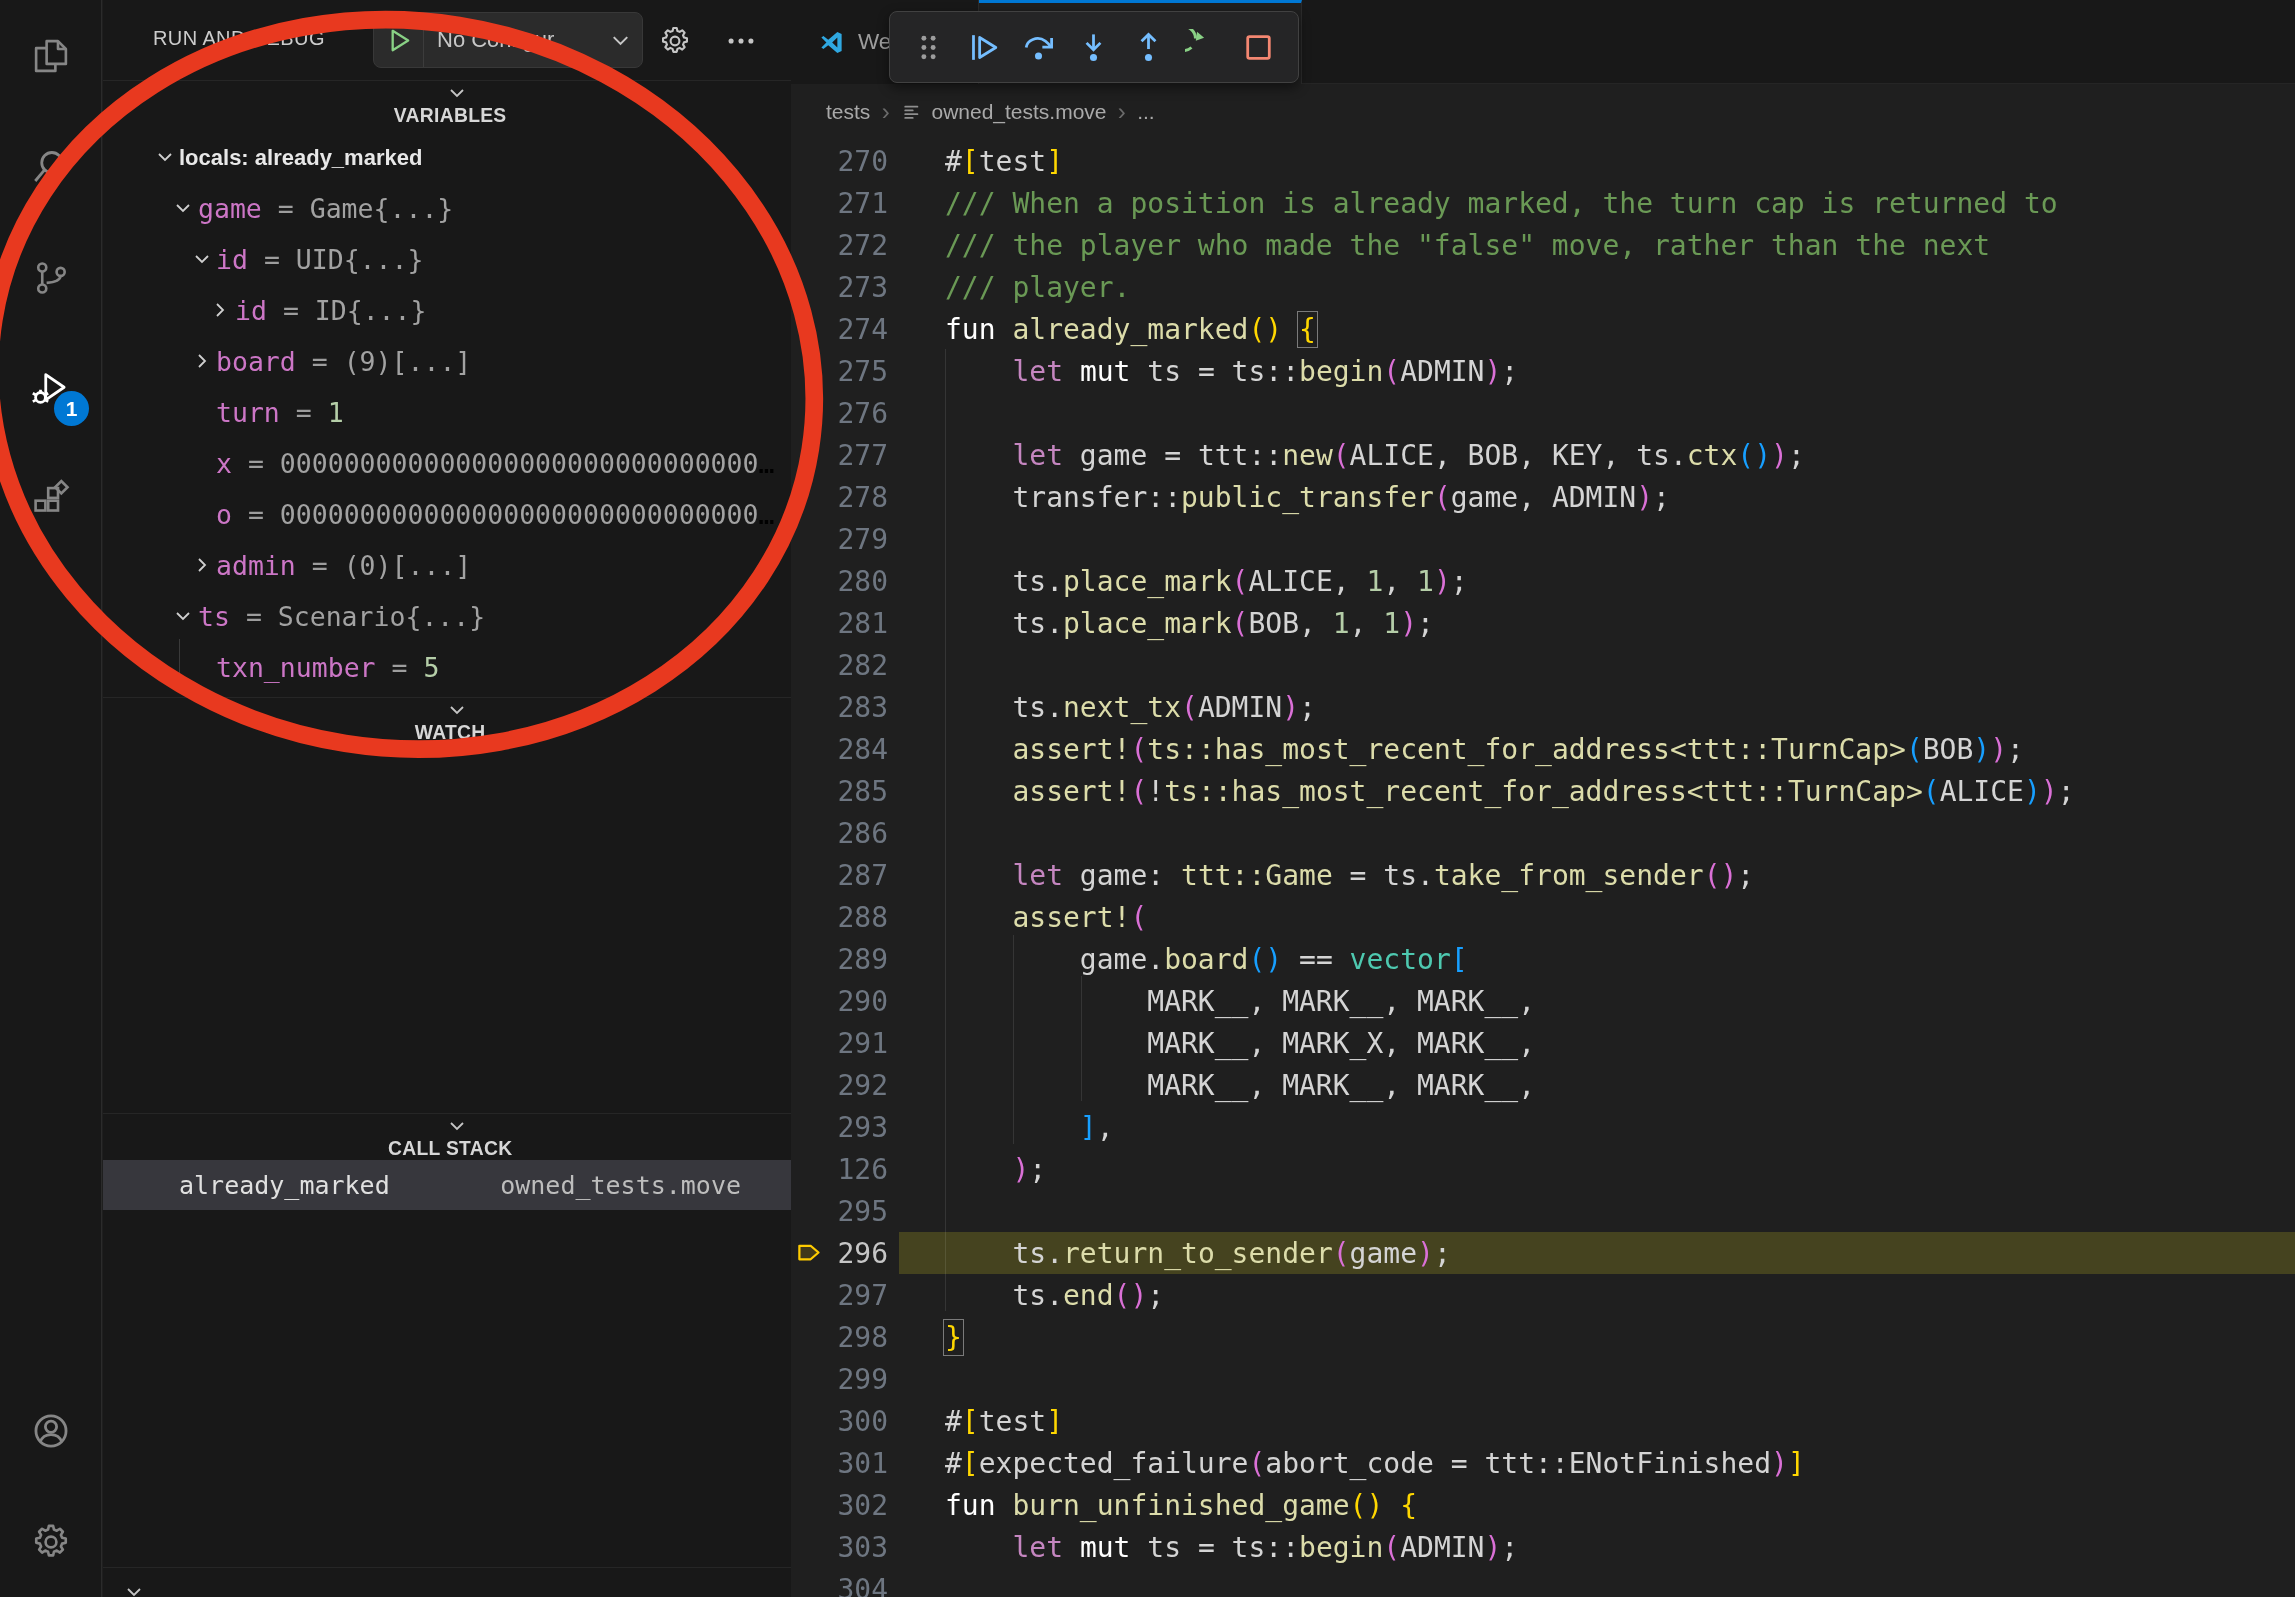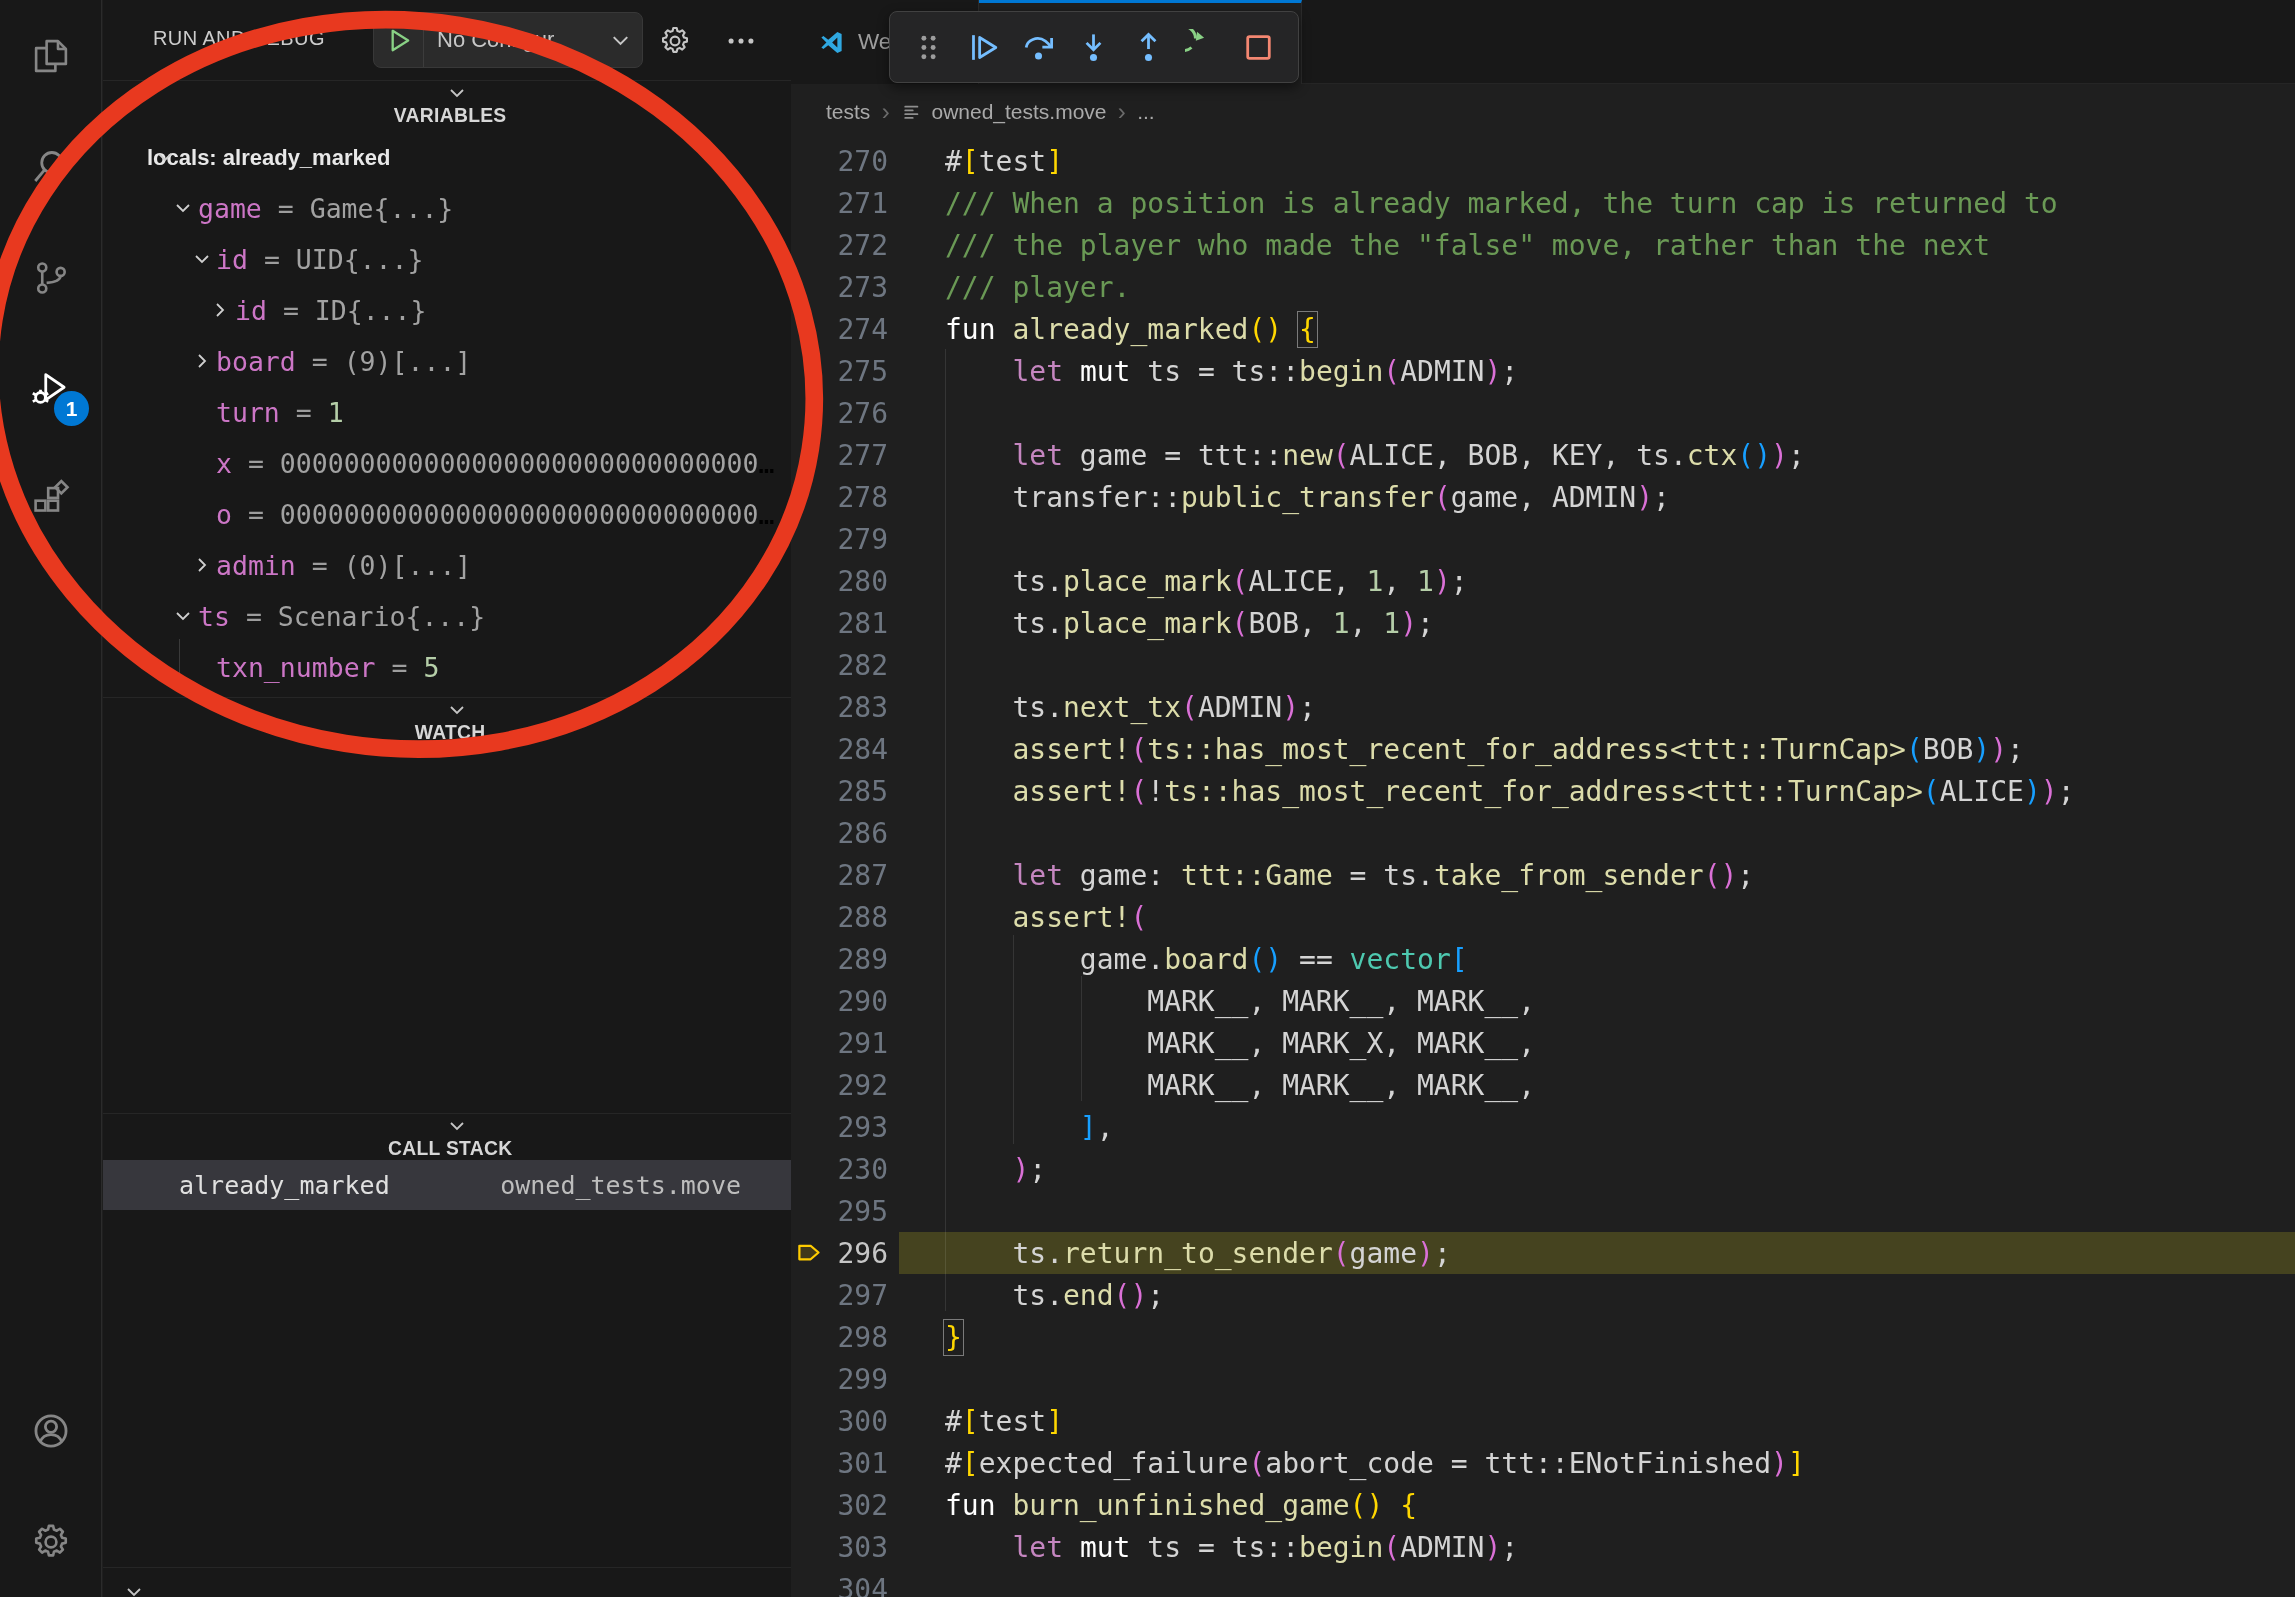--- a/index.html
+++ b/index.html
@@ -208,21 +208,21 @@
       <span class="tw"><svg viewBox="0 0 24 24" fill="none" stroke="currentColor" stroke-width="1.8">
             <path d="M6 9l6 6 6-6"></path>
           </svg></span>
       <span class="sec-label">VARIABLES</span>
     </div>
     <div class="vars-rows" id="vars-rows">
         <div class="var-row">
           <span class="tw" style="left: 50px;"><svg viewBox="0 0 24 24">
               <path d="M6 9l6 6 6-6" fill="none" stroke="currentColor" stroke-width="1.8"></path>
             </svg></span>
-          <span class="scope-label" style="margin-left: 44px; max-width: 607px;">locals: already_marked</span>
+          <span class="scope-label" style="margin-left: 76px; max-width: 607px;">locals: already_marked</span>
         </div>
         <div class="var-row">
           <span class="tw" style="left: 68px;"><svg viewBox="0 0 24 24">
               <path d="M6 9l6 6 6-6" fill="none" stroke="currentColor" stroke-width="1.8"></path>
             </svg></span>
           <span class="vtext" style="margin-left: 95px; max-width: 589px;"><span class="vname">game</span><span class="veq"> = </span><span class="vval">Game{...}</span></span>
         </div>
         <div class="var-row">
           <span class="tw" style="left: 87px;"><svg viewBox="0 0 24 24">
               <path d="M6 9l6 6 6-6" fill="none" stroke="currentColor" stroke-width="1.8"></path>
@@ -436,21 +436,21 @@
         </div>
         <div class="line">
           <span class="ln">292</span>
           <span class="ltxt"><span class="tok fg">            MARK__, MARK__, MARK__,</span></span>
         </div>
         <div class="line">
           <span class="ln">293</span>
           <span class="ltxt"><span class="tok fg">        </span><span class="tok b3">]</span><span class="tok fg">,</span></span>
         </div>
         <div class="line">
-          <span class="ln">230</span>
+          <span class="ln">126</span>
           <span class="ltxt"><span class="tok fg">    </span><span class="tok b2">)</span><span class="tok fg">;</span></span>
         </div>
         <div class="line">
           <span class="ln">295</span>
           <span class="ltxt"></span>
         </div>
         <div class="line current">
           <span class="cur-marker"><svg viewBox="0 0 24 24">
               <path d="M3 6h10l7 6-7 6H3z" fill="rgba(255,204,0,0.15)" stroke="#ffcc00" stroke-width="2" stroke-linejoin="round"></path>
             </svg></span>

